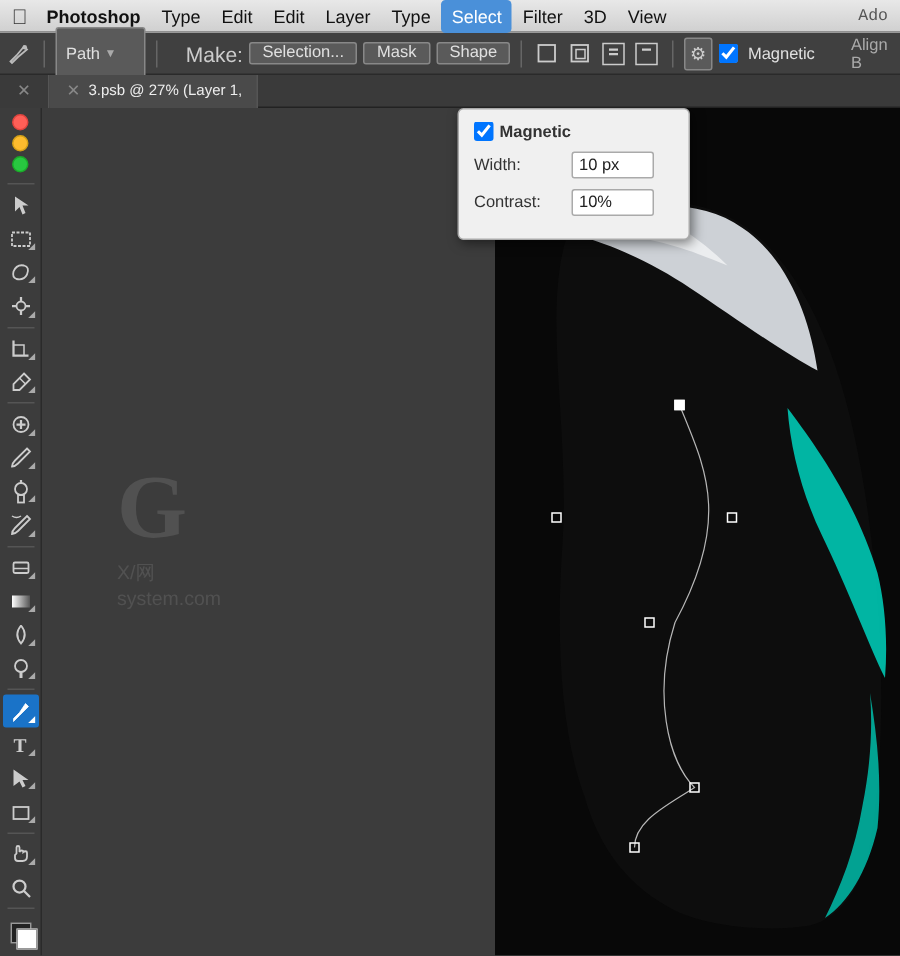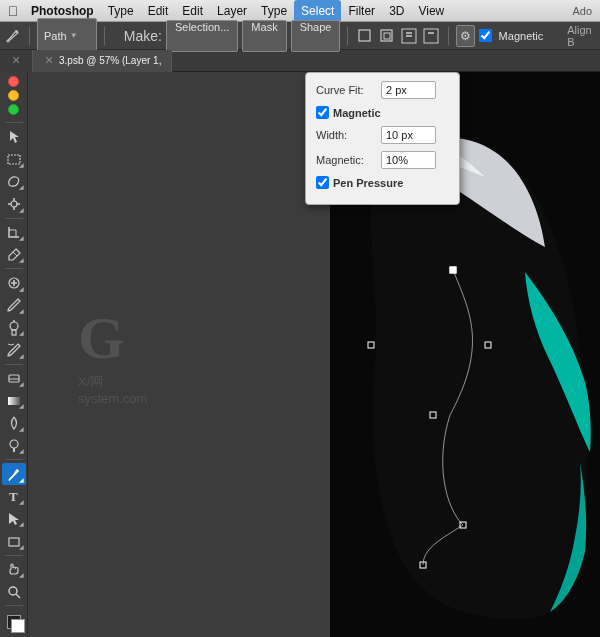--- a/index.html
+++ b/index.html
@@ -28,21 +28,21 @@
     }
     .tool-icon-small { width: 22px; height: 22px; display: flex; align-items: center; justify-content: center; color: #bbb; font-size: 13px; }
     .separator-v { width: 1px; height: 18px; background: #666; margin: 0 3px; }
     .dropdown-btn {
       height: 36px; background: #5a5a5a; border: 1px solid #888; border-radius: 2px;
       color: #e0e0e0; font-size: 11px; padding: 0 6px; display: flex; align-items: center; gap: 3px; cursor: pointer; min-width: 60px;
     }
     .dropdown-arrow { font-size: 8px; color: #aaa; }
     .opt-label { color: #ccc; font-size: 14px; margin-left: 12px; }
     .opt-btn {
-      height: 32px; background: #5a5a5a; border: 1px solid #888; border-radius: 2px;
+      height: 15px; background: #5a5a5a; border: 1px solid #888; border-radius: 2px;
       color: #e0e0e0; font-size: 11px; padding: 0 8px; cursor: pointer;
     }
     .opt-icon { width: 20px; height: 20px; display: flex; align-items: center; justify-content: center; cursor: pointer; color: #ccc; font-size: 12px; }
     .icon-group { display: flex; align-items: center; gap: 2px; }
     .gear-btn {
       width: 22px; height: 22px; background: #5a5a5a; border: 1px solid #888; border-radius: 2px;
       display: flex; align-items: center; justify-content: center; cursor: pointer; color: #ccc; font-size: 12px;
     }
     .magnetic-check { display: flex; align-items: center; gap: 3px; color: #e0e0e0; font-size: 11px; cursor: pointer; }
     .align-btn { color: #aaa; font-size: 11px; margin-left: 20px; }
@@ -121,21 +121,21 @@
   <div class="menu-item app-name">Photoshop</div>
   <div class="menu-item">Type</div>
   <div class="menu-item">Edit</div>
   <div class="menu-item">Edit</div>
   <div class="menu-item">Layer</div>
   <div class="menu-item">Type</div>
   <div class="menu-item active">Select</div>
   <div class="menu-item">Filter</div>
   <div class="menu-item">3D</div>
   <div class="menu-item">View</div>
-  <div style="flex:1; display:flex; justify-content:flex-end; align-items:flex-start; padding-right:4px;">
+  <div style="flex:1; display:flex; justify-content:flex-end; align-items:flex-start; padding-right:4px;font-family:Liberation Mono, monospace;">
     <span style="font-size:11px;color:#555;">Ado</span>
   </div>
 </div>
 
 <div class="options-bar">
   <div class="tool-icon-small">
     <svg width="16" height="16" viewBox="0 0 16 16">
         <path d="M2 13 L6 9 L11 3 L13 5 L7 10 L3 14 Z" fill="none" stroke="#bbb" stroke-width="1.2"></path>
         <circle cx="11.5" cy="3.5" r="1.5" fill="#bbb"></circle>
       </svg>
@@ -185,21 +185,21 @@
   </div>
   <span class="align-btn">Align B</span>
 </div>
 
 <div class="tabs-bar">
   <div class="tab">
     <span class="tab-close">✕</span>
   </div>
   <div class="tab active">
     <span class="tab-close">✕</span>
-    <span>3.psb @ 57% (Layer 1,</span>
+    <span>3.psb @ 27% (Layer 1,</span>
   </div>
 </div>
 
 <div class="main-layout">
 
   <div class="toolbox">
 
     <div style="display:flex; flex-direction:column; align-items:center; gap:3px; margin-bottom:4px;">
       <div class="tl red"></div>
       <div class="tl yellow"></div>
@@ -430,36 +430,28 @@
           <rect x="100" y="340" width="6" height="6" fill="none" stroke="white" stroke-width="1"></rect>
           <rect x="130" y="450" width="6" height="6" fill="none" stroke="white" stroke-width="1"></rect>
           <rect x="90" y="490" width="6" height="6" fill="none" stroke="white" stroke-width="1"></rect>
 
           <path d="M 123 198 C 140 240, 158 273, 120 343 C 105 390, 115 435, 133 453 C 115 465, 93 475, 93 493" stroke="white" stroke-width="0.8" fill="none" stroke-dasharray="none" opacity="0.7"></path>
         </g>
       </svg>
     </div>
 
     <div class="popup-panel">
-      <div class="popup-row">
-        <span class="popup-label">Curve Fit:</span>
-        <input type="text" class="popup-input" value="2 px" style="">
-      </div>
       <div class="popup-check-row">
         <input type="checkbox" checked="" class="popup-checkbox" style="">
         <span class="popup-check-label">Magnetic</span>
       </div>
       <div class="popup-row">
         <span class="popup-label">Width:</span>
         <input type="text" class="popup-input" value="10 px" style="">
       </div>
       <div class="popup-row">
-        <span class="popup-label">Magnetic:</span>
+        <span class="popup-label">Contrast:</span>
         <input type="text" class="popup-input" value="10%" style="">
       </div>
-      <div class="popup-check-row">
-        <input type="checkbox" checked="" class="popup-checkbox" style="">
-        <span class="popup-check-label">Pen Pressure</span>
-      </div>
     </div>
 
   </div>
 </div>
 
 </body></html>

